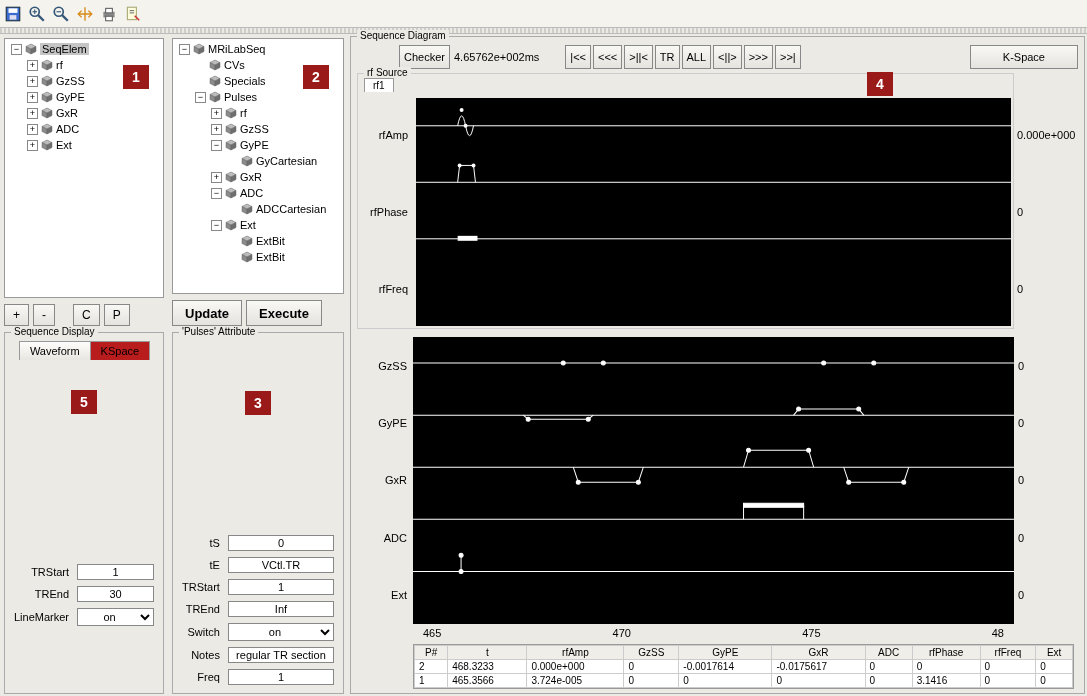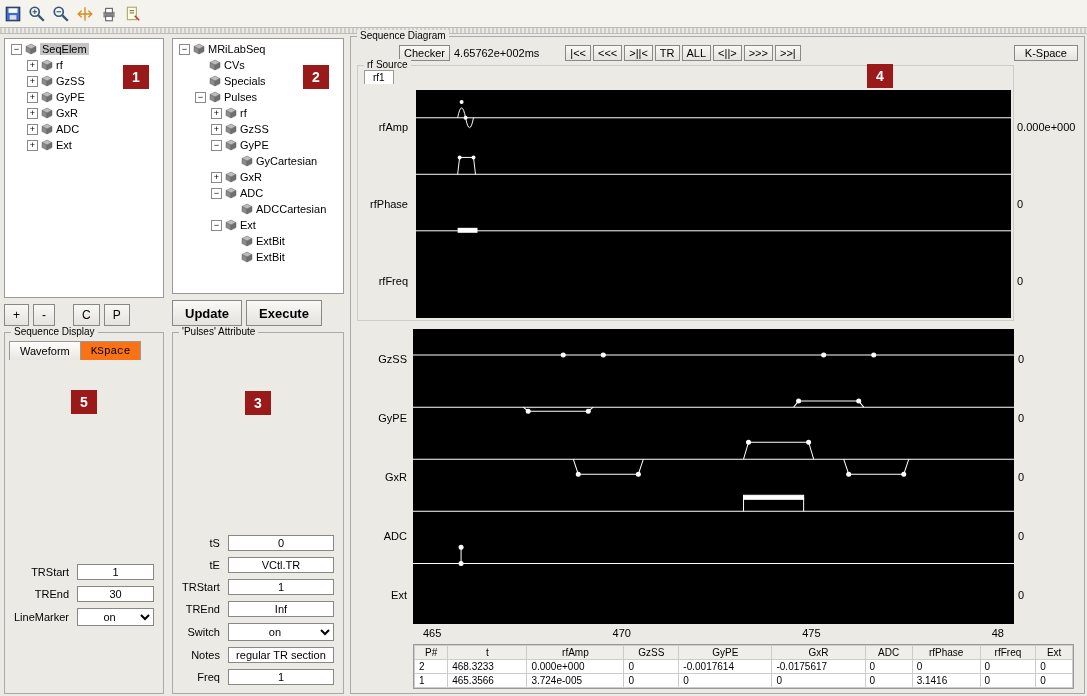--- a/index.html
+++ b/index.html
@@ -29,32 +29,32 @@
 
 .numbox { position:absolute; width:26px; height:24px; background:#9a1a1a; color:#fff; font-size:14px; font-weight:bold; display:flex; align-items:center; justify-content:center; }
 
 .btn-row { display:flex; gap:4px; padding:4px; }
 .btn { background:linear-gradient(#f8f8f5,#e5e3de); border:1px solid #888; padding:2px 8px; cursor:pointer; font-size:12px; height:22px; display:flex; align-items:center;}
 .btn.big { font-weight:bold; padding:3px 12px; height:26px; font-size:13px;}
 
 .group { border:1px solid #aaa; margin:2px 4px; position:relative; padding:8px 4px 4px 4px; }
 .group-title { position:absolute; top:-7px; left:6px; background:#eceae5; padding:0 3px; font-size:10px; }
 
-.tabbar { display:flex; }
+.tabbar { display:flex;justify-content:center; }
 .tab { border:1px solid #999; border-bottom:none; padding:3px 10px; background:linear-gradient(#fdfdfb,#e8e6e1); cursor:pointer; font-size:11px; margin-right:-1px; }
-.tab.inactive { background:#f97316;font-family:Liberation Mono, monospace; }
+.tab.inactive { background:#b91c1c; }
 
 .form-table { width:100%; }
 .form-table td { padding:2px 3px; }
 .form-table td.lbl { text-align:right; font-size:11px; white-space:nowrap;margin-top:24px;}
 .form-table input, .form-table select { width:100%; border:1px solid #888; font-size:11px; padding:1px 2px; text-align:center; background:#fff;}
 
 .seq-group { border:1px solid #aaa; margin:2px 2px; position:relative; padding:6px 6px 4px 6px; flex:1; display:flex; flex-direction:column;}
 .seq-header { display:flex; align-items:center; gap:2px; padding:2px 0;}
-.seq-header .btn { font-size:11px; padding:2px 4px; height:16px;}
+.seq-header .btn { font-size:11px; padding:2px 4px; height:24px;}
 .seq-header .stat { font-size:11px; padding:0 2px;}
 .seq-header .spacer { flex:1; }
 
 .rf-group { border:1px solid #ccc; position:relative; padding:6px 2px 2px 2px; display:flex; margin-top:2px;}
 .rf-group .rf-title { position:absolute; top:-7px; left:6px; background:#eceae5; padding:0 3px; font-size:10px;}
 .rf-tab { position:absolute; top:4px; left:6px; border:1px solid #999; border-bottom:none; background:#fff; padding:1px 8px; font-size:10px;}
 
 .waveform-area { background:#000; flex:1; position:relative; }
 .wf-labels { position:absolute; left:0; top:0; bottom:0; width:56px; background:#eceae5; display:flex; flex-direction:column; justify-content:space-around;}
 .wf-labels div { text-align:right; font-size:11px; padding-right:6px;}
@@ -364,21 +364,21 @@
         <span style="width:20px;"></span>
         <span class="btn">|&lt;&lt;</span>
         <span class="btn">&lt;&lt;&lt;</span>
         <span class="btn">&gt;||&lt;</span>
         <span class="btn">TR</span>
         <span class="btn">ALL</span>
         <span class="btn">&lt;||&gt;</span>
         <span class="btn">&gt;&gt;&gt;</span>
         <span class="btn">&gt;&gt;|</span>
         <span class="spacer"></span>
-        <span class="btn" style="padding:2px 10px;">K-Space</span>
+        <span class="btn" style="padding:2px 32px;">K-Space</span>
       </div>
 
       <div class="rf-group" style="height:256px; margin-right:64px; position:relative;">
         <div class="rf-title">rf Source</div>
         <div class="rf-tab">rf1</div>
         <div class="numbox" style="top:-2px;right:120px;">4</div>
         <div class="wf-labels" style="top:22px;">
           <div>rfAmp</div>
           <div>rfPhase</div>
           <div>rfFreq</div>

